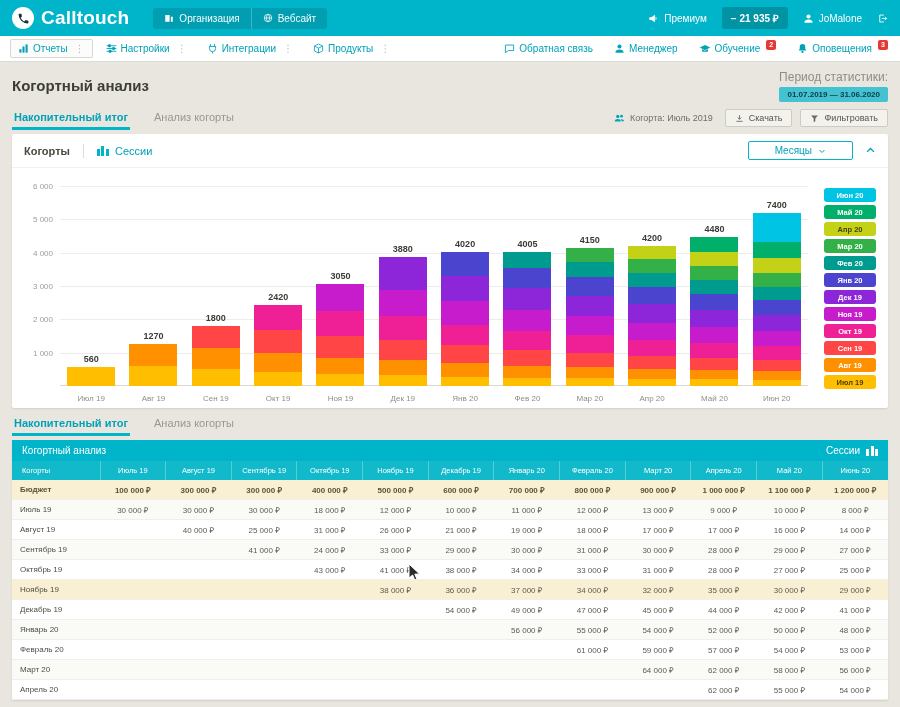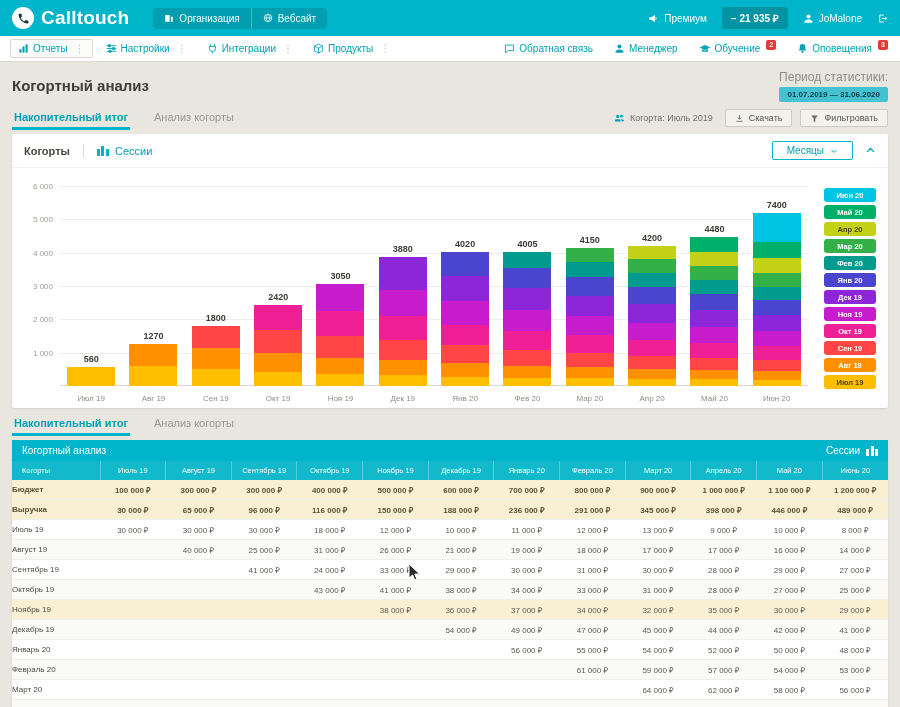--- a/index.html
+++ b/index.html
@@ -44,21 +44,21 @@
   
   .card{background:#fff;border-radius:2px;box-shadow:0 1px 2px rgba(0,0,0,.10);margin-top:4px}
   .chart-header{display:flex;align-items:center;padding:7px 12px;border-bottom:1px solid #f1f1ee}
   .chart-tab{font-size:11px;font-weight:bold;color:#49493f;cursor:pointer}
   .vdiv{width:1px;height:14px;background:#ddddd6;margin:0 13px}
   .chart-tab.sessions{color:#00a2b8;font-weight:normal;display:flex;align-items:center;gap:6px}
   .cols-icon{display:inline-flex;gap:1.5px;align-items:flex-end}
   .cols-icon i{width:3px;display:block;background:#00b4c9}
   .cols-icon i:nth-child(1){height:7px}.cols-icon i:nth-child(2){height:10px}.cols-icon i:nth-child(3){height:7px}
   .cols-icon.white i{background:#fff}
-  .months-btn{margin-left:auto;border:1px solid #00b4c9;color:#00a2b8;font-size:10px;padding:3px 14px;border-radius:2px;background:#fff;display:flex;align-items:center;gap:6px;cursor:pointer}
+  .months-btn{margin-left:auto;border:1px solid #00b4c9;color:#00a2b8;font-size:10px;padding:3px 26px;border-radius:2px;background:#fff;display:flex;align-items:center;gap:6px;cursor:pointer}
   .collapse-btn{color:#00a2b8;margin-left:12px;cursor:pointer;display:flex}
 
   .chart-body{display:flex;padding:6px 8px 4px 6px}
   .plot-wrap{flex:1;position:relative;height:230px}
   .grid{position:absolute;left:42px;right:8px;top:12px;height:200px;border-bottom:1px solid #d9d9d4}
   .gridline{position:absolute;left:0;right:0;border-top:1px solid #ececea}
   .ylab{position:absolute;right:100%;margin-right:7px;top:-5px;font-size:8px;color:#9d9d96;white-space:nowrap}
   .bars{position:absolute;left:42px;right:8px;top:12px;height:200px;display:flex;align-items:flex-end;justify-content:space-around}
   .bar-col{position:relative;flex:0 0 48px;width:48px;display:flex;flex-direction:column-reverse}
   .seg{width:100%;display:block}
@@ -68,21 +68,21 @@
   .legend-badge{font-size:7.5px;font-weight:bold;color:#fff;text-align:center;border-radius:3px;padding:2.5px 0;cursor:pointer}
   .legend-badge.dark{color:#4c3f06}
 
   
   .table-title{background:#00b4c9;color:#fff;display:flex;justify-content:space-between;align-items:center;padding:5px 10px;font-size:10px}
   .table-title .right{display:flex;align-items:center;gap:6px}
   table{width:100%;border-collapse:collapse;table-layout:fixed}
   thead th{background:#12b9cb;color:#fff;font-size:7.5px;font-weight:normal;padding:5px 2px;text-align:center;border-left:1px solid rgba(255,255,255,.28);cursor:pointer}
   thead th:first-child{text-align:left;padding-left:10px;width:88px;border-left:none}
   tbody td{font-size:8px;color:#5b5b54;text-align:center;padding:4px 2px;border-bottom:1px solid #efefeb;white-space:nowrap;overflow:hidden}
-  tbody td:first-child{text-align:left;padding-left:0;color:#4d4d46}
+  tbody td:first-child{text-align:left;padding-left:8px;color:#4d4d46}
   tbody tr:nth-child(even){background:#fafaf7}
   tbody tr.money{background:#f9efd2}
   tbody tr.money td{font-weight:bold;color:#5a513a}
   tbody tr.highlight{background:#f9efd2}
 
   .cursor{position:absolute;left:408px;top:563px;z-index:50;pointer-events:none}
   svg{display:block}
 </style>
 </head>
 <body>
@@ -476,35 +476,20 @@
             <td>400 000 ₽</td>
             <td>500 000 ₽</td>
             <td>600 000 ₽</td>
             <td>700 000 ₽</td>
             <td>800 000 ₽</td>
             <td>900 000 ₽</td>
             <td>1 000 000 ₽</td>
             <td>1 100 000 ₽</td>
             <td>1 200 000 ₽</td>
           </tr>
-          <tr class="money">
-            <td>Выручка</td>
-            <td>30 000 ₽</td>
-            <td>65 000 ₽</td>
-            <td>96 000 ₽</td>
-            <td>116 000 ₽</td>
-            <td>150 000 ₽</td>
-            <td>188 000 ₽</td>
-            <td>236 000 ₽</td>
-            <td>291 000 ₽</td>
-            <td>345 000 ₽</td>
-            <td>398 000 ₽</td>
-            <td>446 000 ₽</td>
-            <td>489 000 ₽</td>
-          </tr>
           <tr>
             <td>Июль 19</td>
             <td>30 000 ₽</td>
             <td>30 000 ₽</td>
             <td>30 000 ₽</td>
             <td>18 000 ₽</td>
             <td>12 000 ₽</td>
             <td>10 000 ₽</td>
             <td>11 000 ₽</td>
             <td>12 000 ₽</td>

